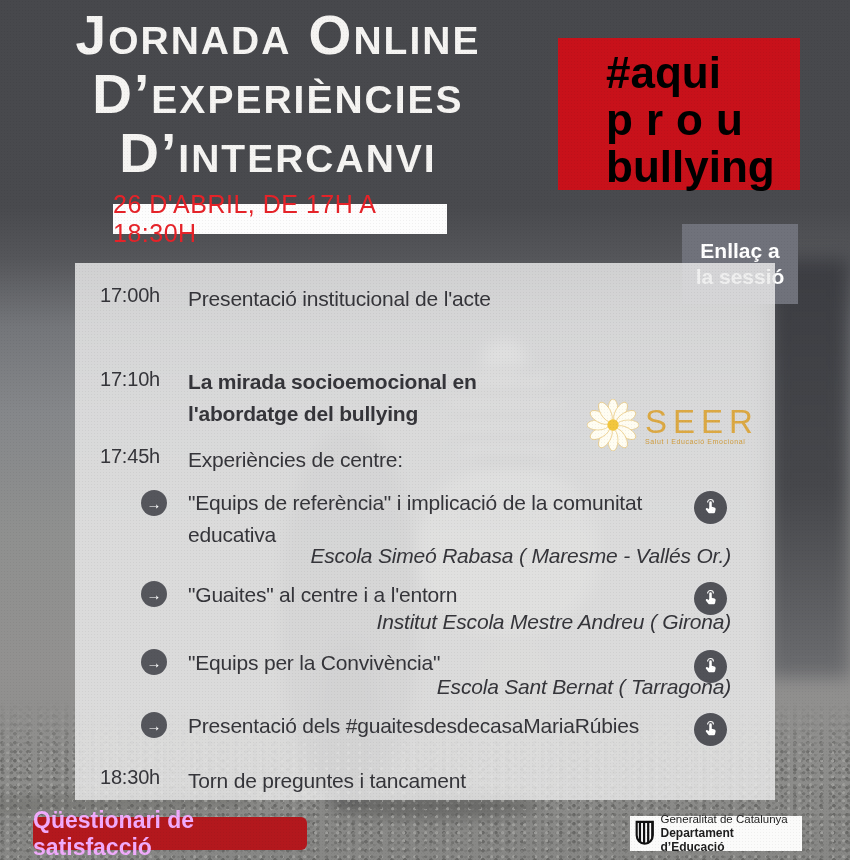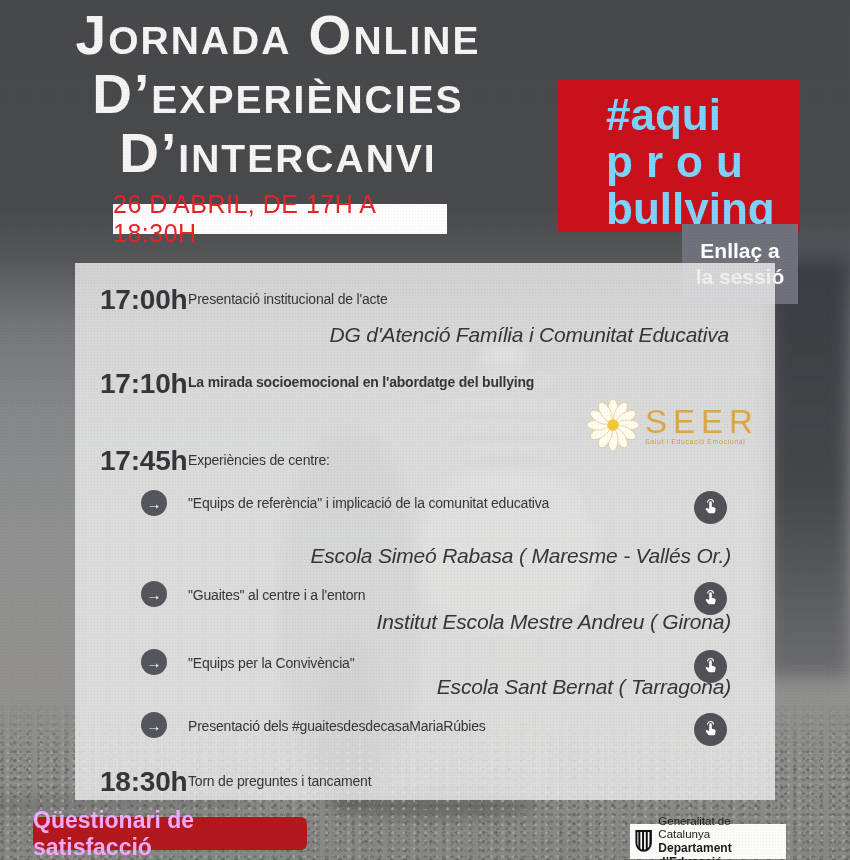--- a/index.html
+++ b/index.html
@@ -41,54 +41,54 @@
     opacity:.75;}
   .noise{position:absolute;inset:0;pointer-events:none;opacity:.35;
     background-image:radial-gradient(rgba(0,0,0,.14) .6px, transparent .8px);
     background-size:3px 3px;}
 
   
   .title{position:absolute;left:0;top:6px;width:556px;text-align:center;
     color:#f5f4f2;font-variant:small-caps;font-weight:700;
     font-size:55px;line-height:59px;letter-spacing:2px;}
   .badge{position:absolute;left:558px;top:38px;width:242px;height:152px;
-    color:#7dd3fc;font-weight:bold;box-sizing:border-box;padding:11px 0 0 48px;margin-top:42px;}
+    color:#000000;font-weight:bold;box-sizing:border-box;padding:11px 0 0 48px;}
   .badge div{font-size:44px;line-height:47px;}
   .badge .prou{letter-spacing:13px;}
   .date-banner{position:absolute;left:113px;top:204px;width:334px;height:30px;
     background:#fdfdfd;display:flex;align-items:center;justify-content:center;
     font-size:25px;letter-spacing:.5px;}
   .session-btn{position:absolute;left:682px;top:212px;width:116px;height:80px;
     display:flex;align-items:center;justify-content:center;text-align:center;
     color:#fff;font-weight:bold;font-size:21px;line-height:26px;cursor:pointer;padding:0 8px;box-sizing:border-box;margin-top:12px;}
 
   
   .panel{position:absolute;left:75px;top:263px;width:700px;height:537px;
     background:rgba(235,235,236,.82);color:#35353a;}
-  .time{position:absolute;font-weight:bold;font-size:28px;letter-spacing:-.2px;}
-  .row-title{position:absolute;font-size:14px;letter-spacing:-.2px;line-height:32px;}
+  .time{position:absolute;font-weight:normal;font-size:20px;letter-spacing:-.2px;}
+  .row-title{position:absolute;font-size:21px;letter-spacing:-.2px;line-height:32px;}
   .school{position:absolute;font-style:italic;font-size:21px;letter-spacing:-.2px;white-space:nowrap;}
   .bold{font-weight:bold;}
   .bullet{position:absolute;width:26px;height:26px;border-radius:50%;background:#55565c;
     display:flex;align-items:center;justify-content:center;color:#fff;font-size:15px;font-weight:bold;}
   .tap{position:absolute;width:33px;height:33px;border-radius:50%;background:#515258;
     border:2px solid rgba(255,255,255,.8);display:flex;align-items:center;justify-content:center;cursor:pointer;}
   .tap svg{width:19px;height:19px;}
   
   .seer{position:absolute;left:512px;top:133px;width:175px;height:58px;display:flex;align-items:center;}
   .seer-text{margin-left:6px;}
   .seer-name{font-size:33px;line-height:33px;font-weight:300;letter-spacing:6px;color:#dba843;}
   .seer-tag{font-size:7px;letter-spacing:.6px;color:#cf9c3e;white-space:nowrap;}
 
   
   .survey-btn{position:absolute;left:33px;top:817px;width:274px;height:33px;border-radius:6px;
     background:#b3181d;color:#f0abfc;font-weight:bold;font-size:23px;
     display:flex;align-items:center;justify-content:center;cursor:pointer;}
-  .gov{position:absolute;left:630px;top:816px;width:156px;height:35px;background:#fbfbfa;
-    display:flex;align-items:center;box-sizing:border-box;padding:2px 4px;margin-top:8px;}
+  .gov{position:absolute;left:630px;top:816px;width:172px;height:35px;background:#fbfbfa;
+    display:flex;align-items:center;box-sizing:border-box;padding:2px 4px;}
   .gov-text{margin-left:5px;color:#1d1d1d;}
   .gov-l1{font-size:11.5px;line-height:13px;}
   .gov-l2{font-size:12px;line-height:14px;font-weight:bold;}
 </style>
 </head>
 <body>
 
 <div id="canvas">
 
   <div class="photo-blobs">
@@ -123,21 +123,20 @@
   </div>
 
   <div class="session-btn" style="background:#70727b">
     <span>Enllaç a la sessió</span>
   </div>
 
   <div class="panel">
 
     <div class="time" style="left:25px;top:21px">17:00h</div>
     <div class="row-title" style="left:113px;top:20px">Presentació institucional de l'acte</div>
-    <div class="school" style="right:46px;top:60px">DG d'Atenció Família i Comunitat Educativa</div>
 
     <div class="time" style="left:25px;top:105px">17:10h</div>
     <div class="row-title bold" style="left:113px;top:103px;width:400px">La mirada socioemocional en l'abordatge del bullying</div>
 
     <div class="seer">
       <svg width="52" height="52" viewBox="0 0 48 48">
         <g>
           <g id="petals" fill="#fffdf2" stroke="#e7c475" stroke-width="0.6">
             <ellipse cx="24" cy="10" rx="4.6" ry="10"></ellipse>
             <ellipse cx="24" cy="10" rx="4.6" ry="10" transform="rotate(30 24 24)"></ellipse>

